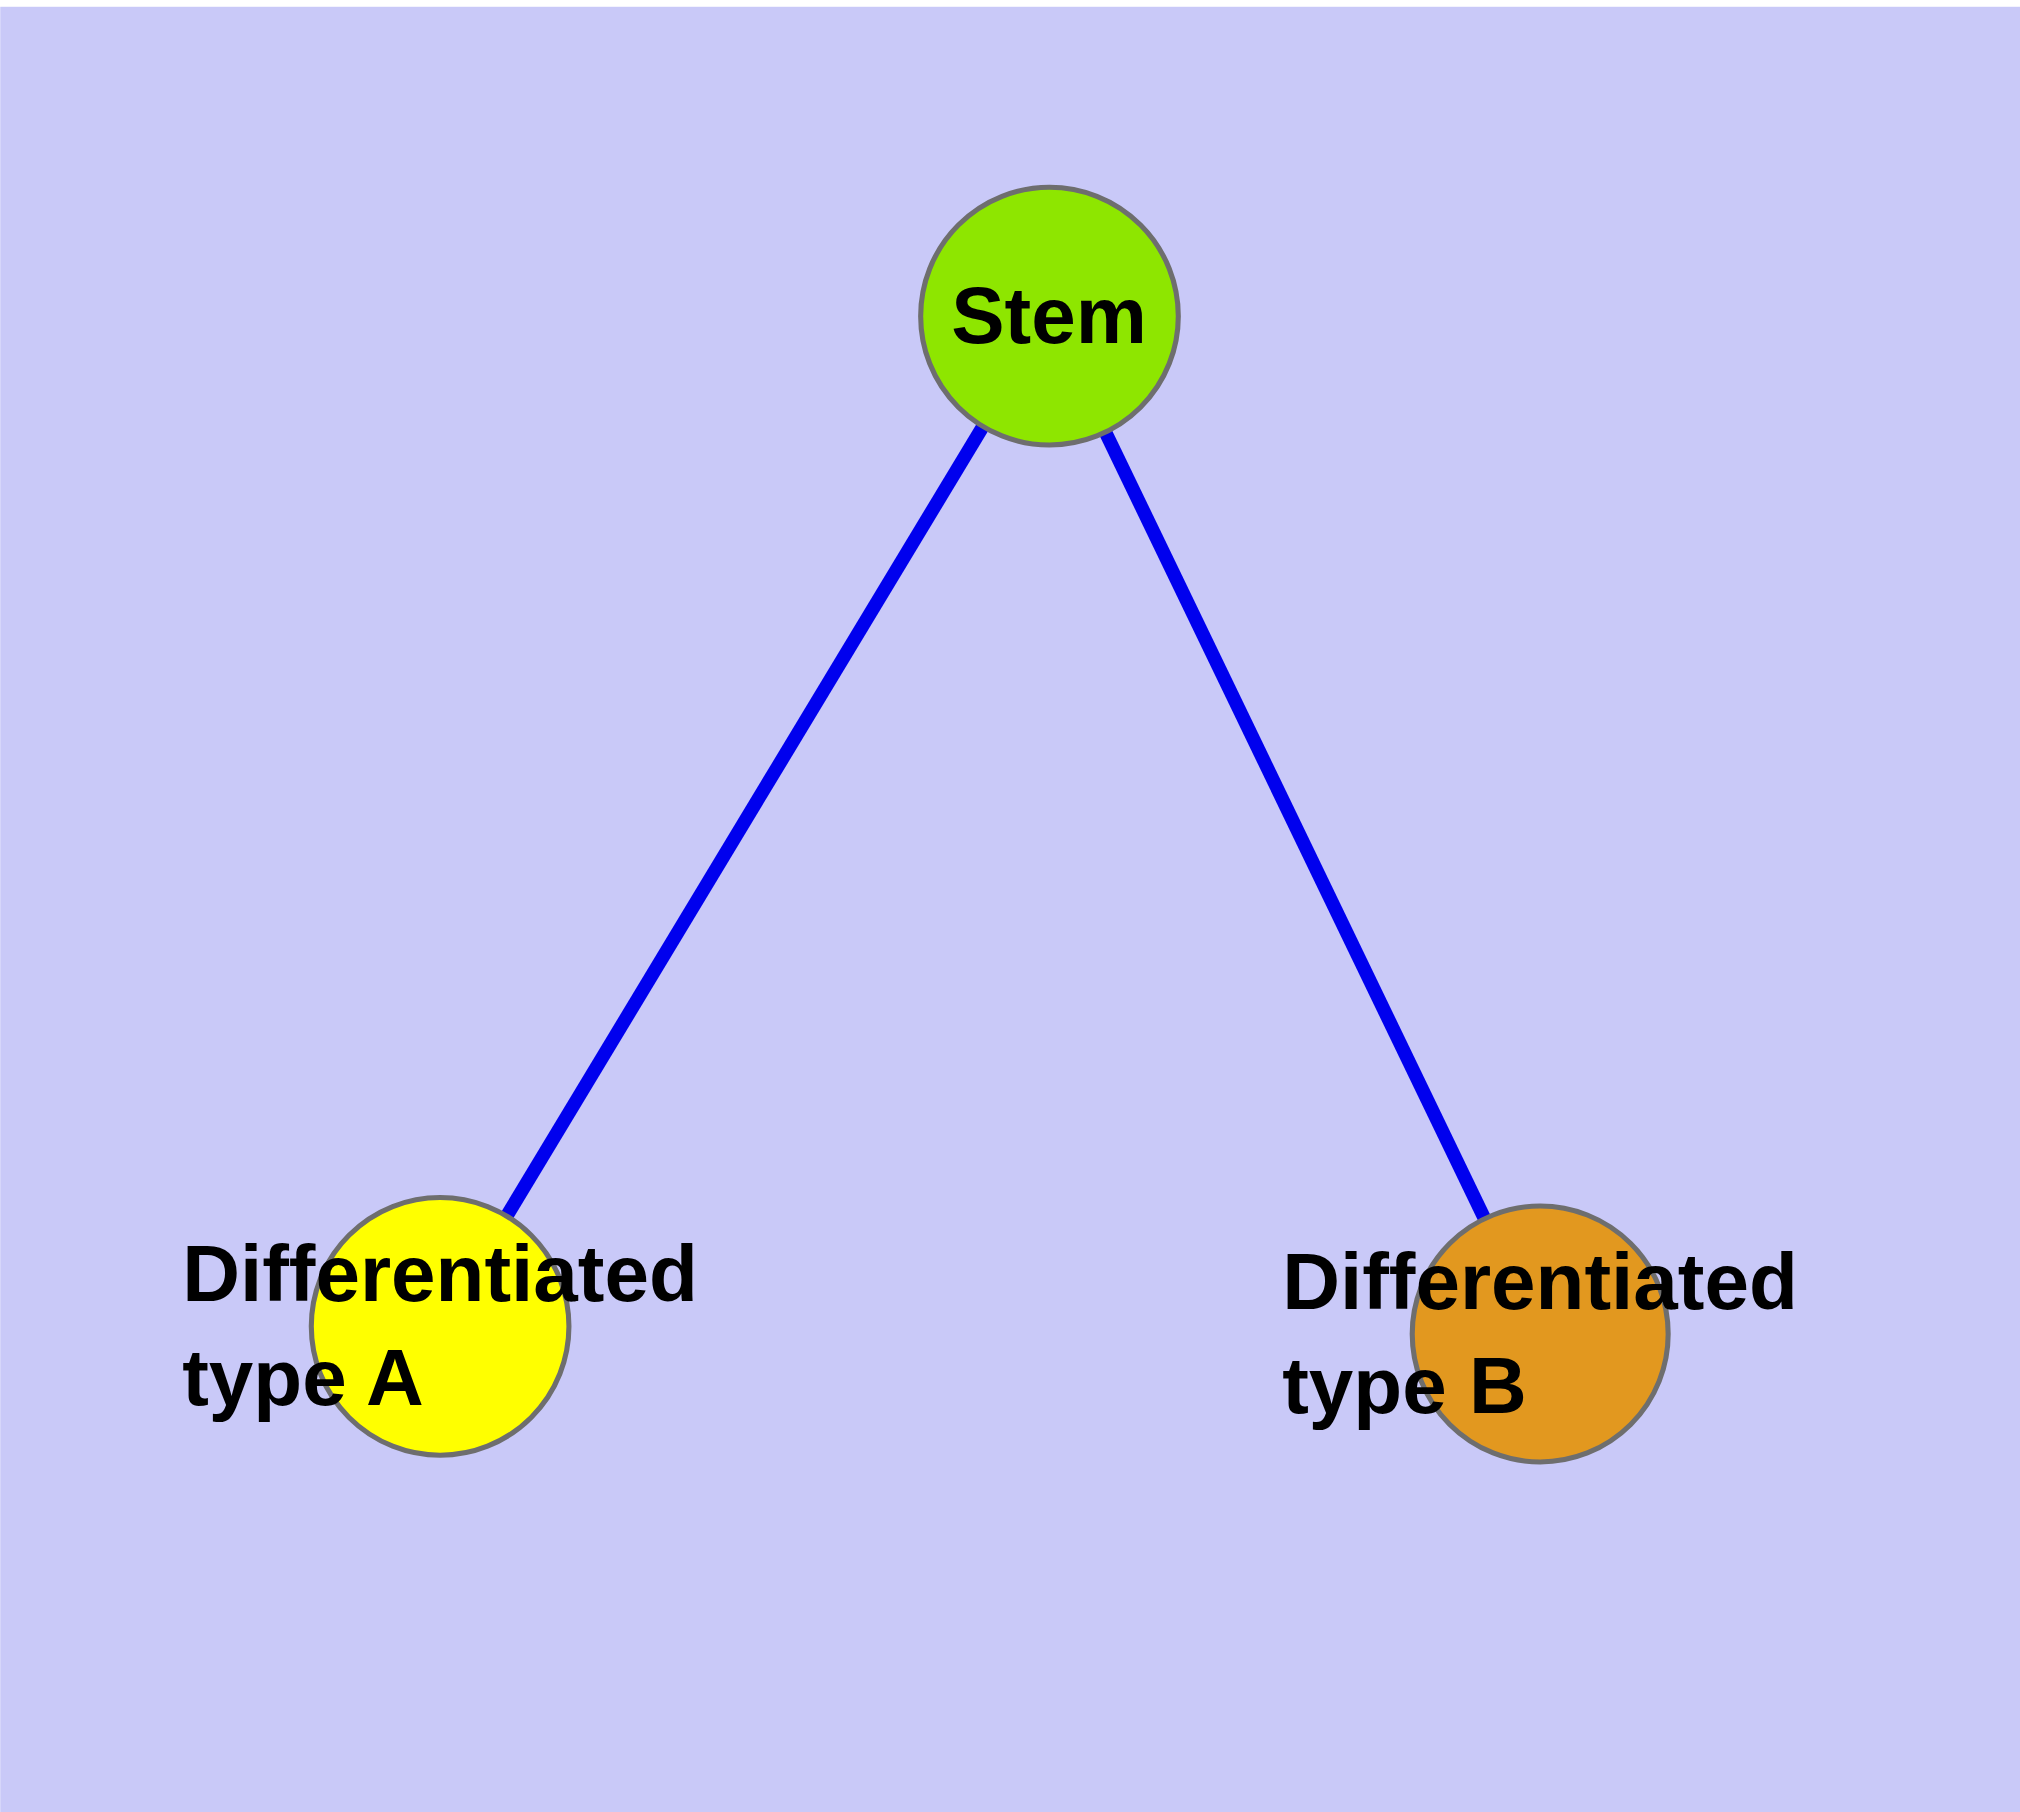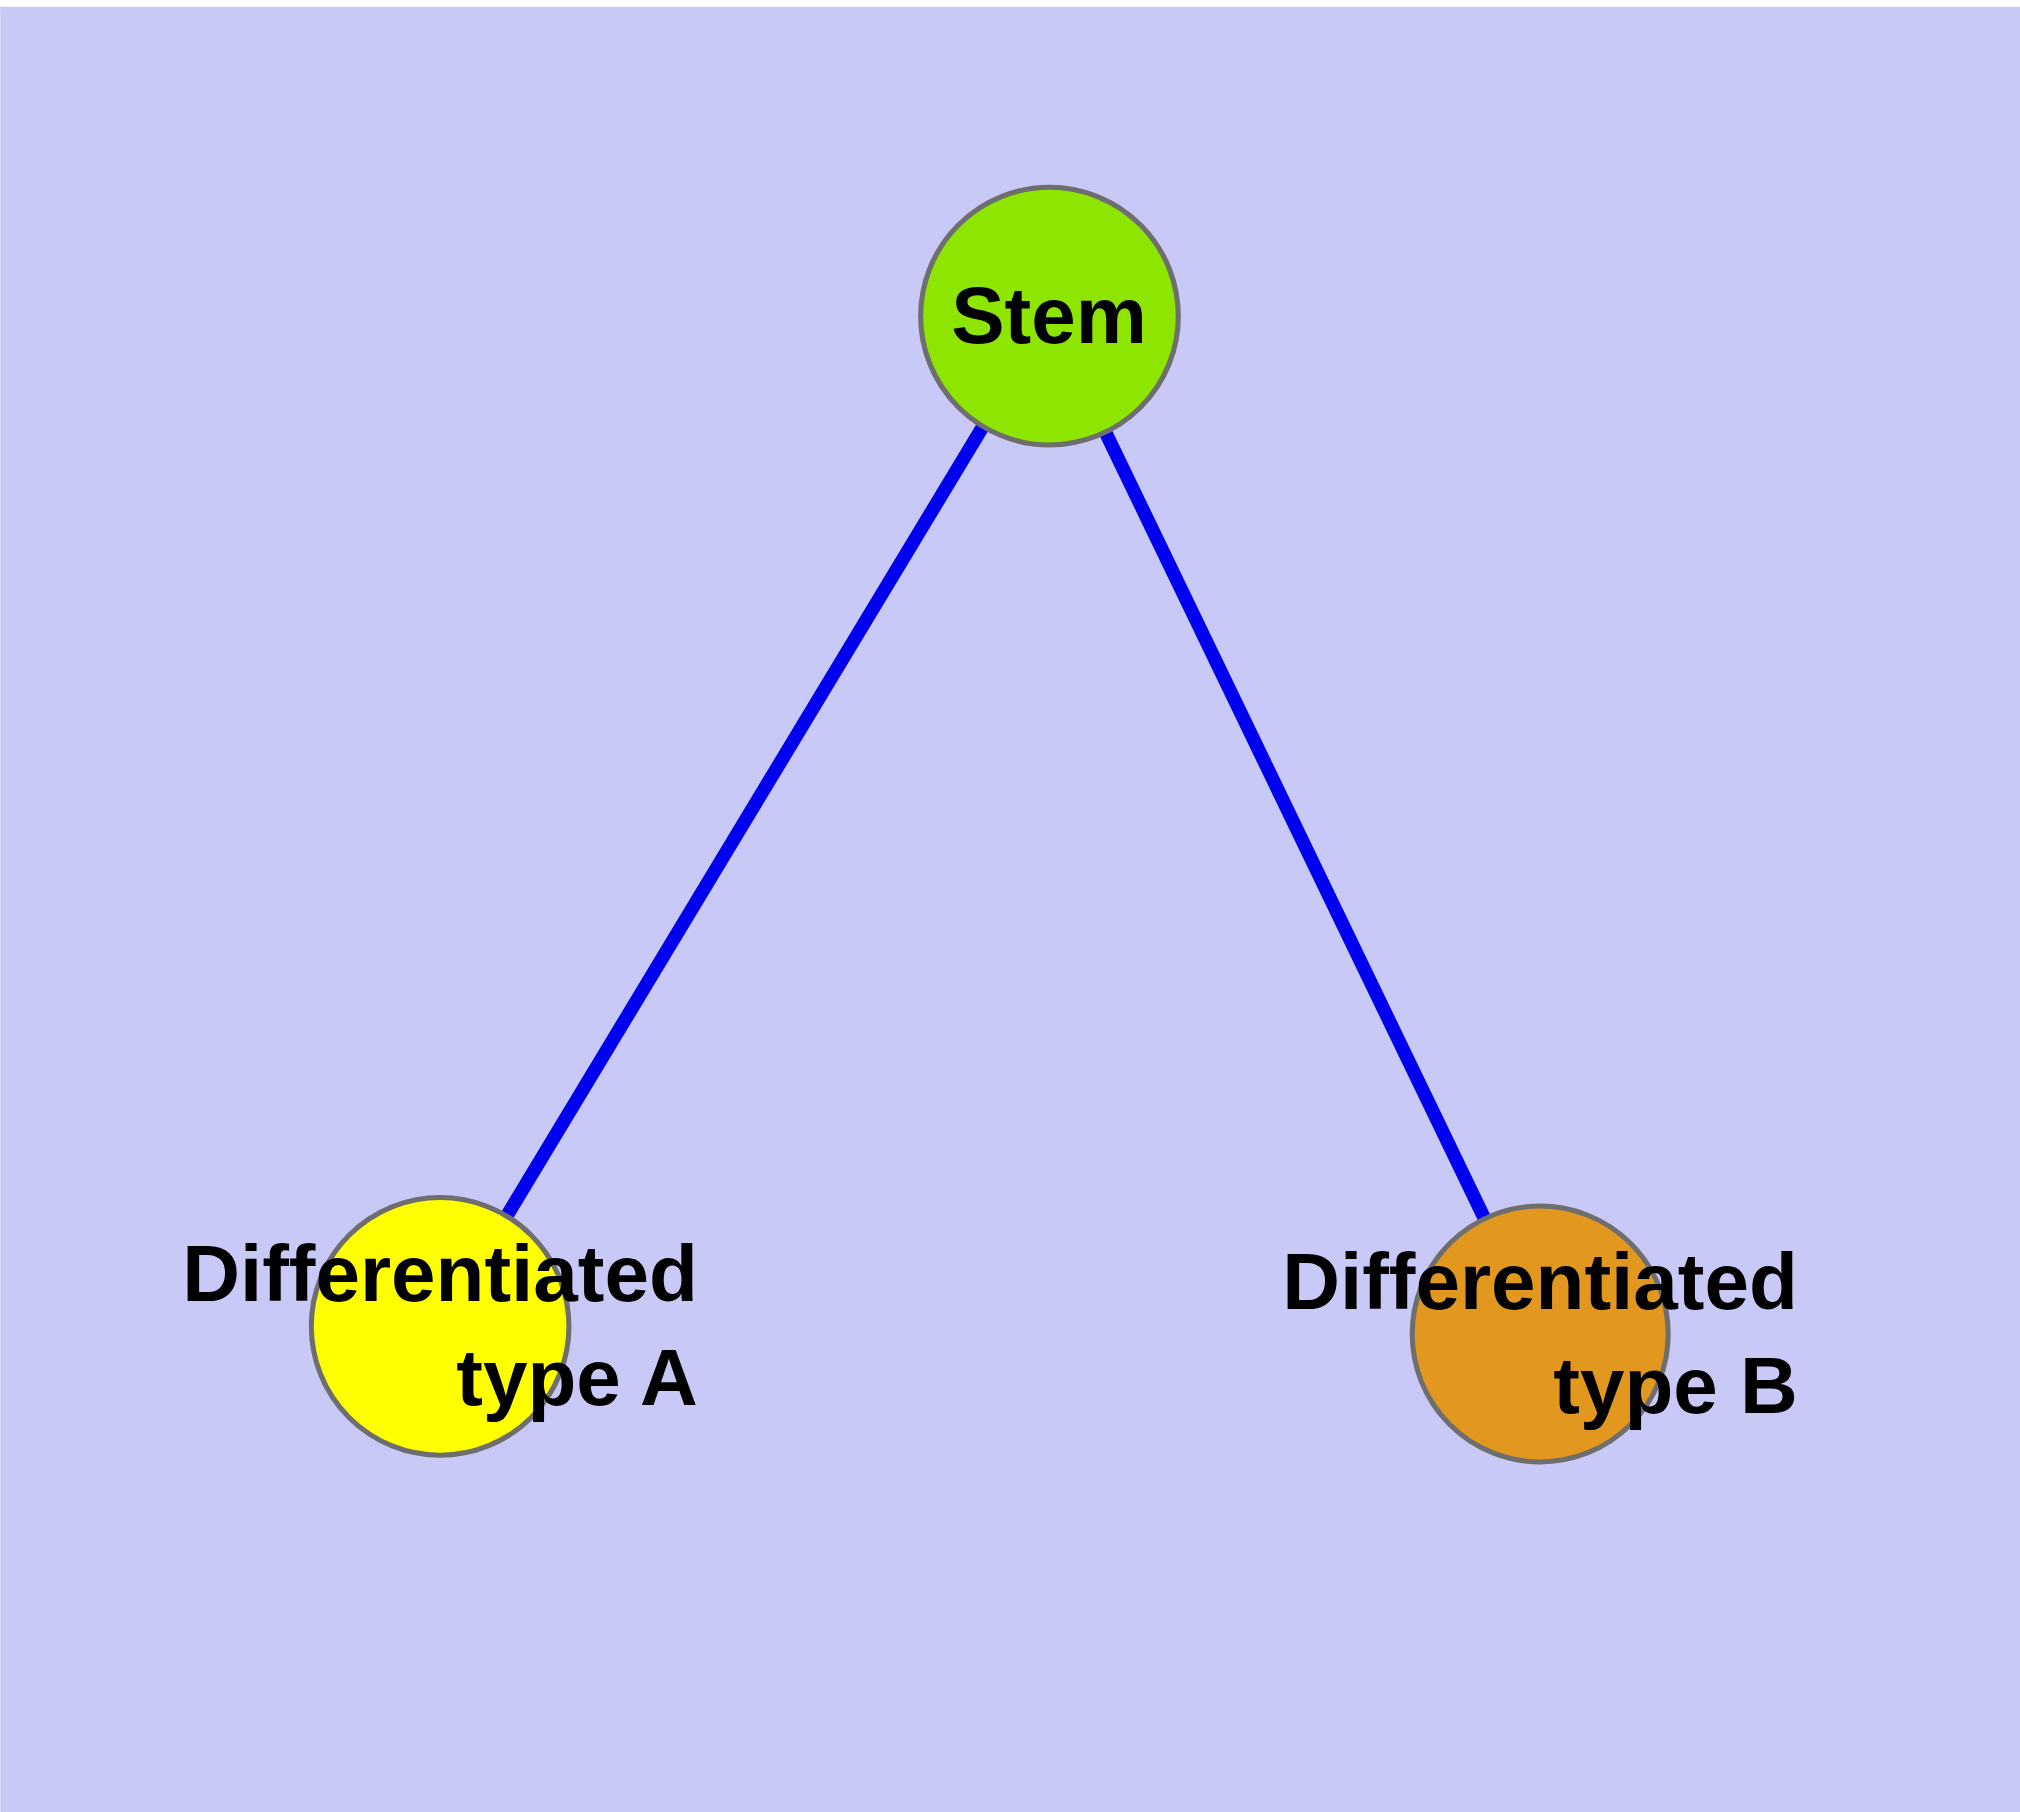--- a/index.html
+++ b/index.html
@@ -21,21 +21,21 @@
     left: 0;
     top: 0;
     display: block;
   }
   .node-label {
     position: absolute;
     transform: translate(-50%, -50%);
     font-weight: bold;
     font-size: 80px;
     line-height: 1.3;
-    text-align: right;
+    text-align: left;
     white-space: pre-line;
     color: #000000;
     pointer-events: none;
   }
 </style>
 </head>
 <body>
 
 <div id="stage">
   <svg id="graph-svg" width="2021" height="1812" viewBox="0 0 2384 2138">

